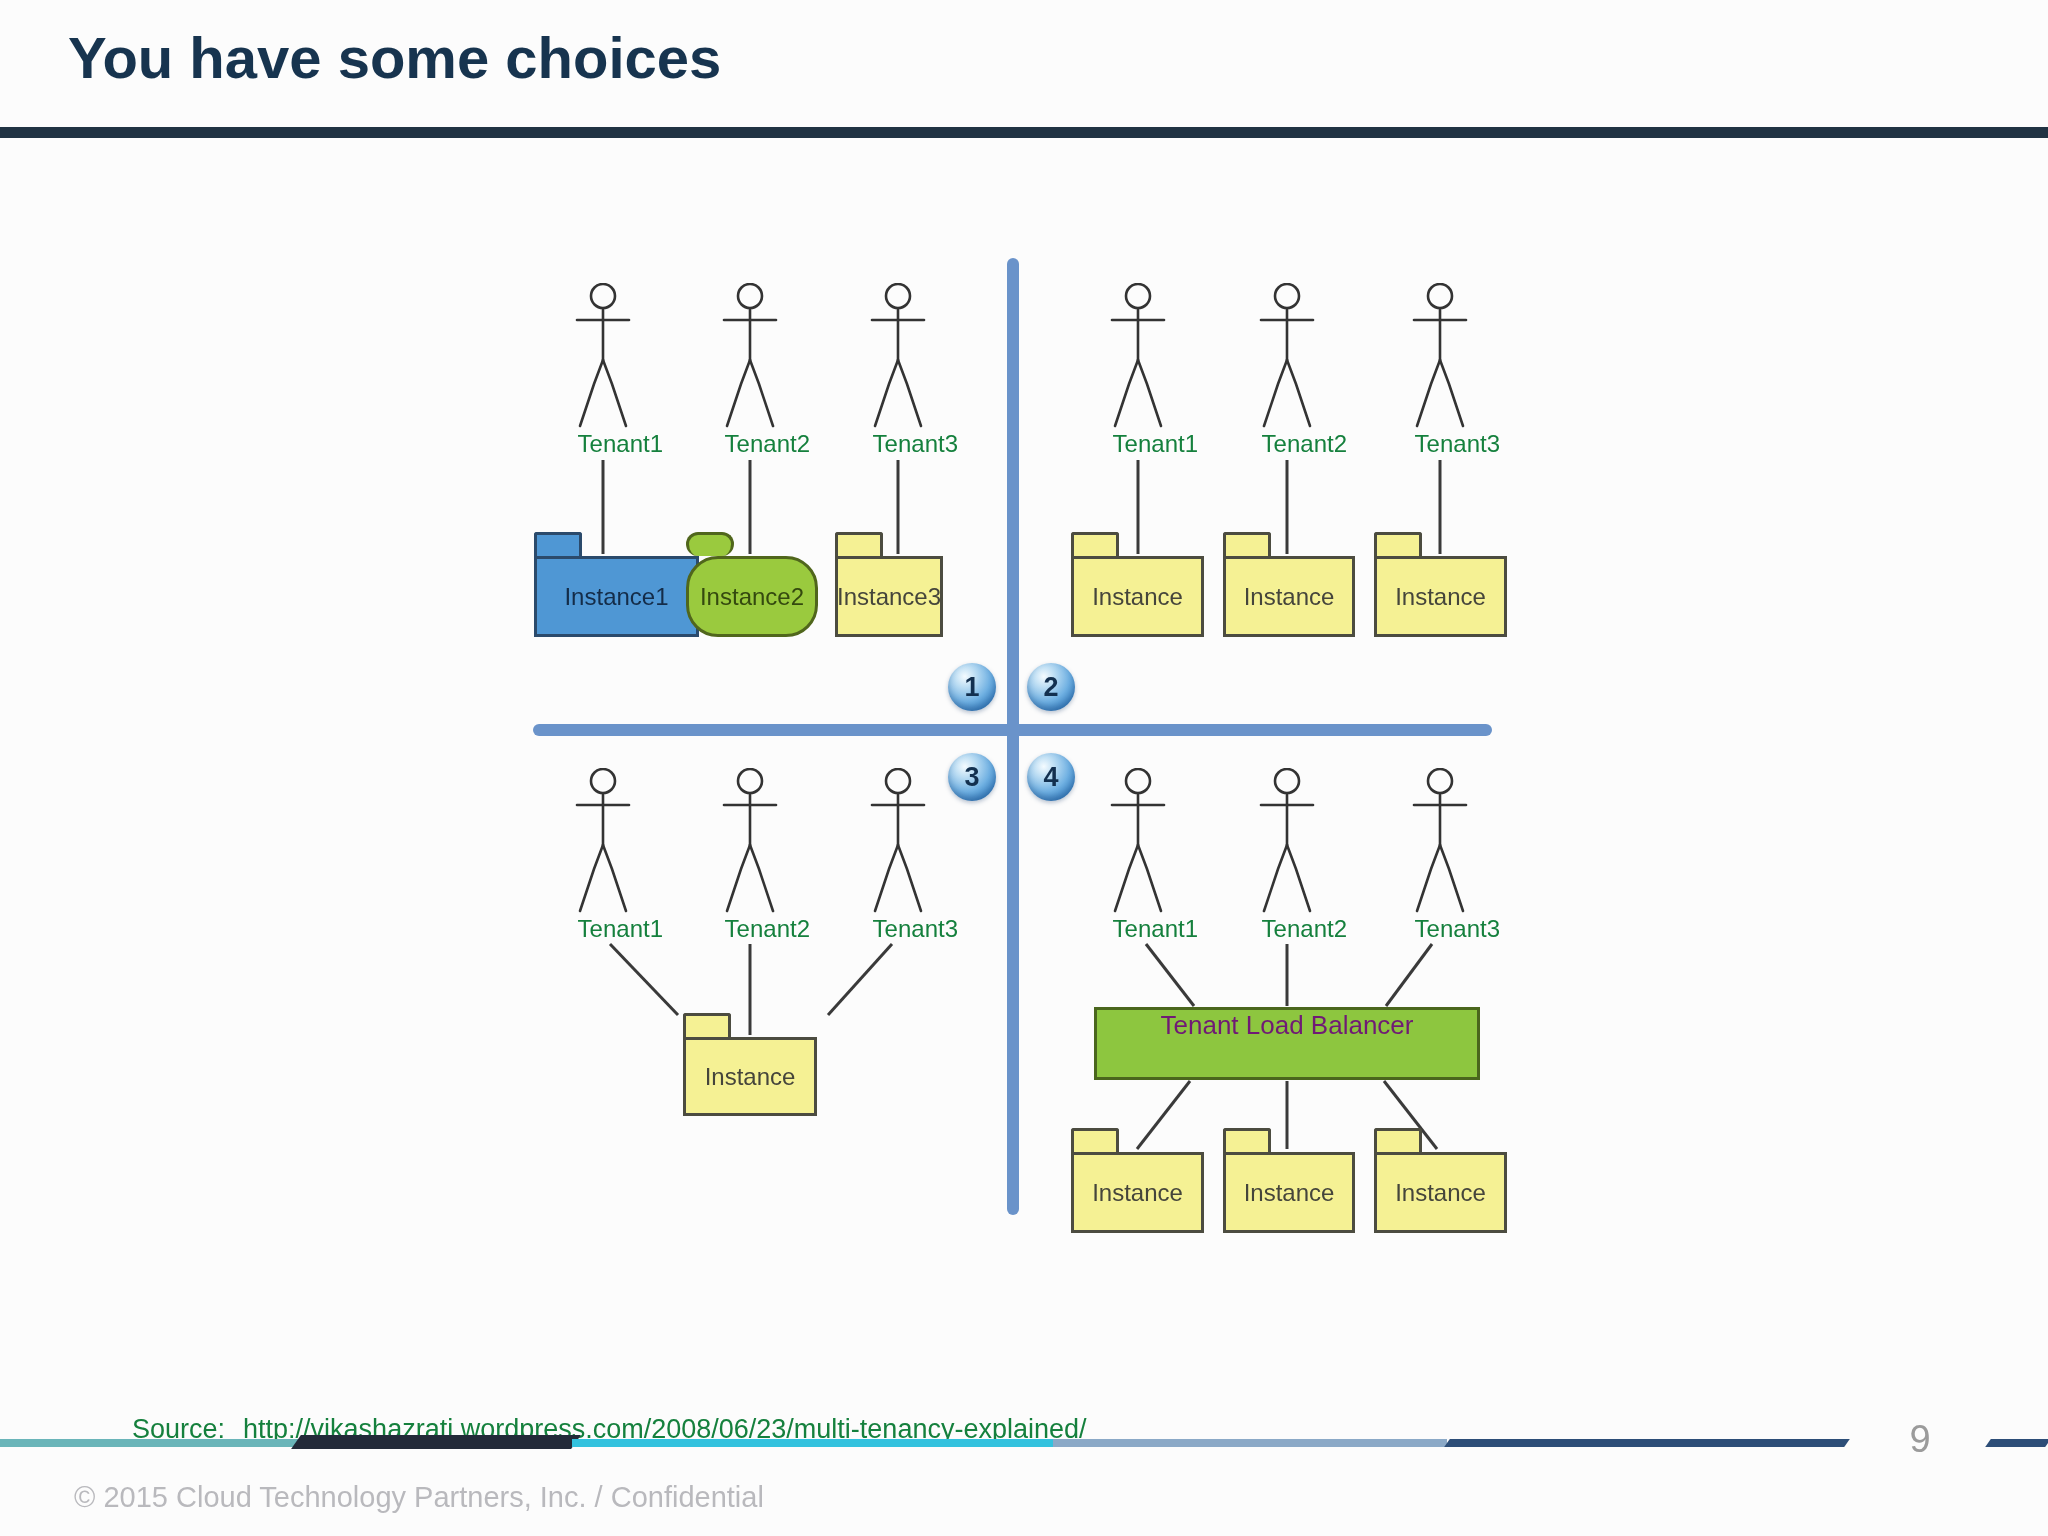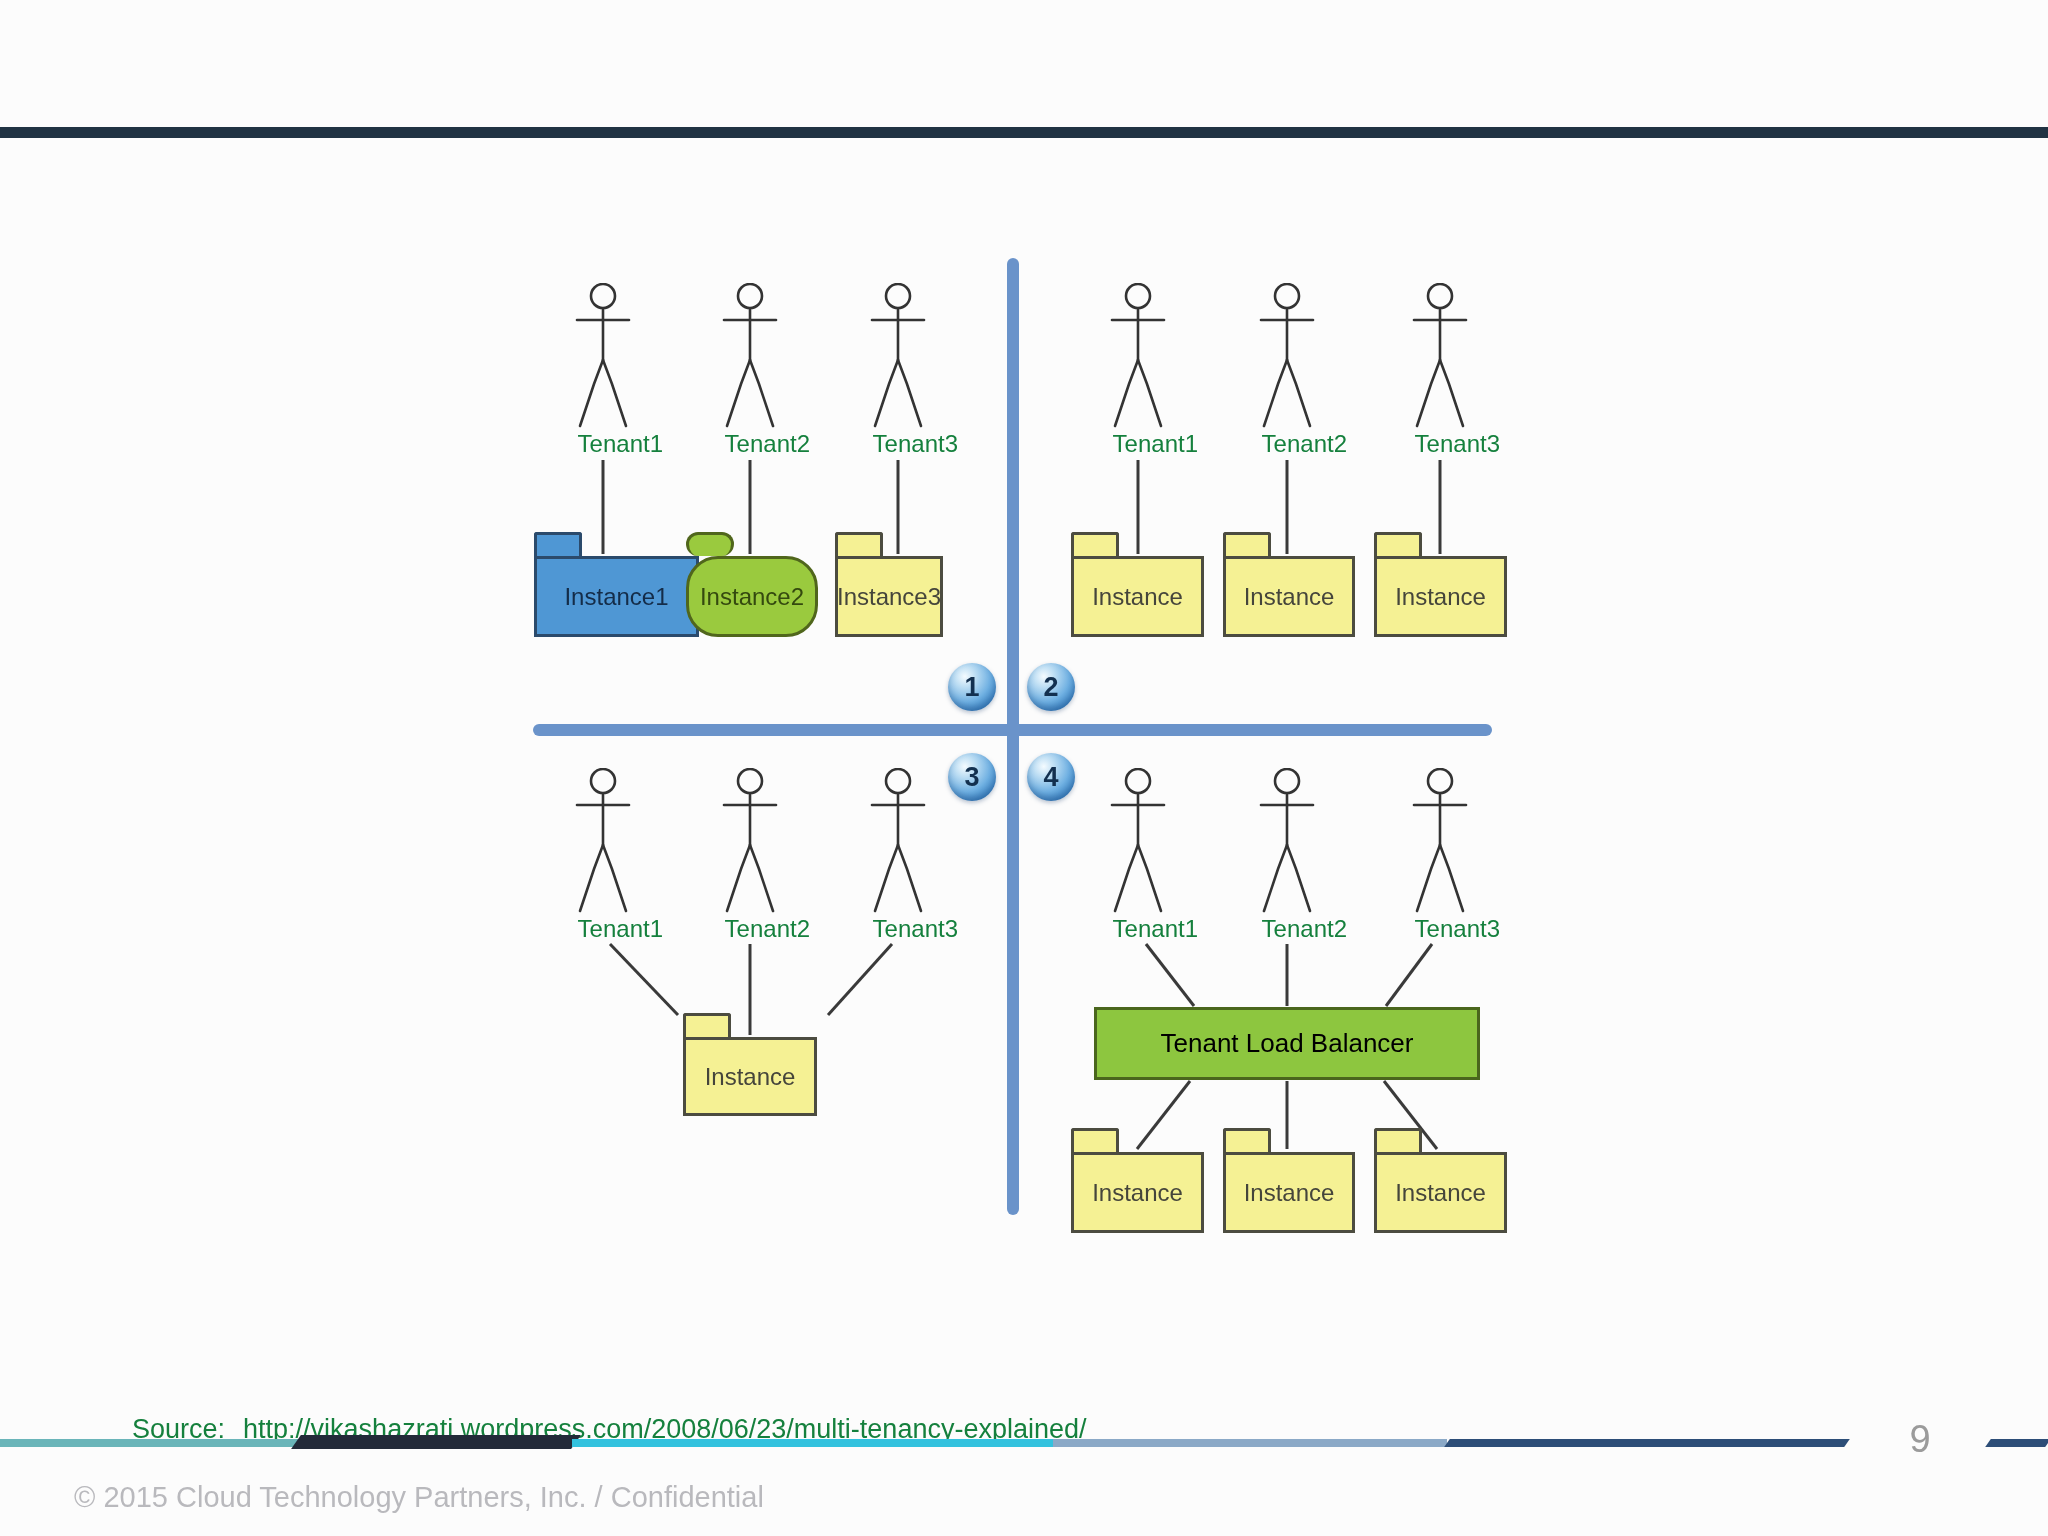--- a/index.html
+++ b/index.html
@@ -30,38 +30,39 @@
   .folder .tab{height:24px;width:48px;border:3px solid #4c4c40;border-bottom:none;
                border-radius:3px 3px 0 0;box-sizing:border-box;}
   .folder .body{height:81px;border:3px solid #4c4c40;box-sizing:border-box;
                 display:flex;align-items:center;justify-content:center;
                 font-size:24px;color:#45453b;}
   .folder.yellow .tab,.folder.yellow .body{background:#f5f194;border-color:#4c4c40;}
   .folder.blue .tab,.folder.blue .body{background:#4f97d4;border-color:#2b4a6b;color:#142c48;}
   .folder.green .tab,.folder.green .body{background:#9aca3e;border-color:#50661c;color:#34490f;border-radius:32px;}
 
   .lb-box{position:absolute;left:1094px;top:1007px;width:386px;height:73px;background:#8dc63f;
-          border:3px solid #4a661d;box-sizing:border-box;display:flex;align-items:center;justify-content:center;
-          font-size:26px;color:#000000;}
+          border:3px solid #4a661d;box-sizing:border-box;display:flex;align-items:flex-start;justify-content:center;
+          font-size:26px;color:#701a75;}
 
   .connector-layer{position:absolute;left:0;top:0;width:2048px;height:1536px;pointer-events:none;}
 
   .source-line{position:absolute;left:132px;top:1414px;font-size:27px;color:#15803d;}
   .source-line .gap{display:inline-block;width:18px;}
 
   .bseg{position:absolute;}
   .page-number{position:absolute;left:1882px;top:1418px;width:76px;text-align:center;
                font-size:38px;color:#9b9b9b;}
   .footer-text{position:absolute;left:74px;top:1481px;font-size:29px;color:#b9b9bd;}
 </style>
 </head>
 <body>
 
 <div class="slide">
 
+  <div class="title">You have some choices</div>
   <div class="title-rule"></div>
 
   <div class="vline"></div>
   <div class="hline"></div>
 
   <svg class="connector-layer" width="2048" height="1536" viewBox="0 0 2048 1536">
     <g stroke="#3a3a3a" stroke-width="3" fill="none">
 
       <path d="M603,460 L603,554"></path>
         <path d="M750,460 L750,554"></path>

